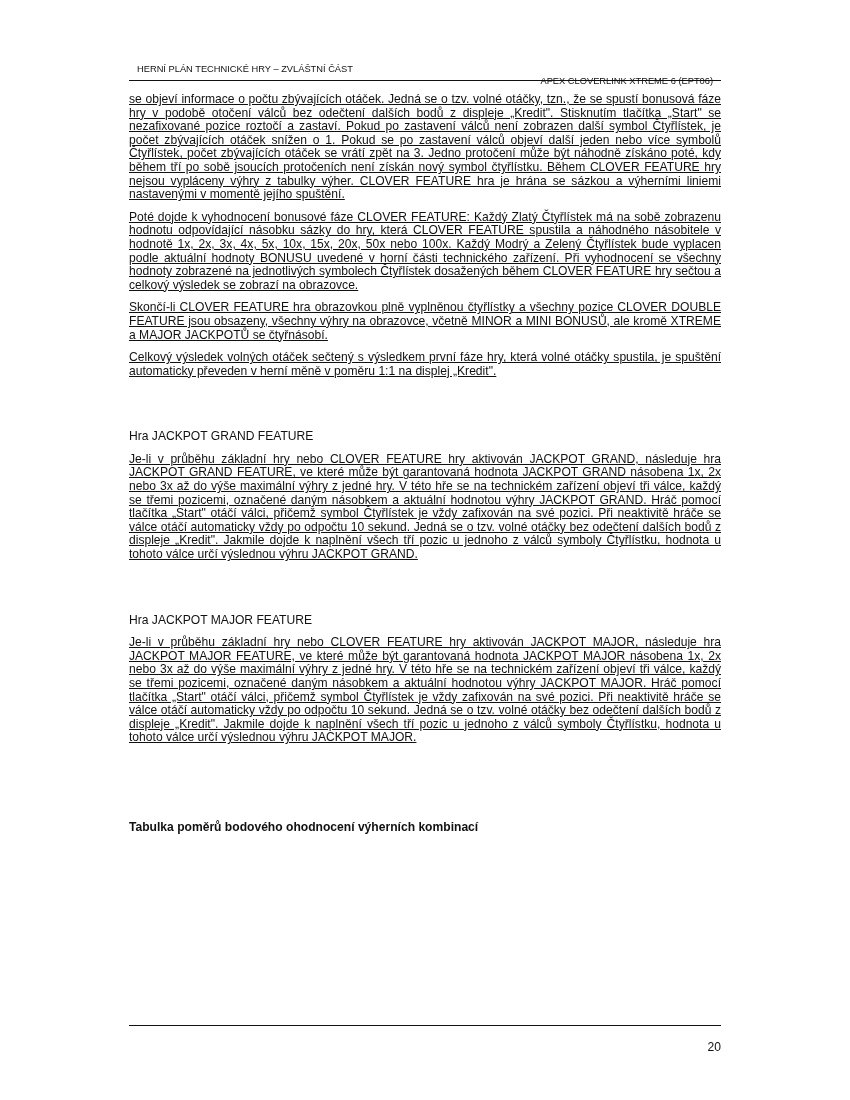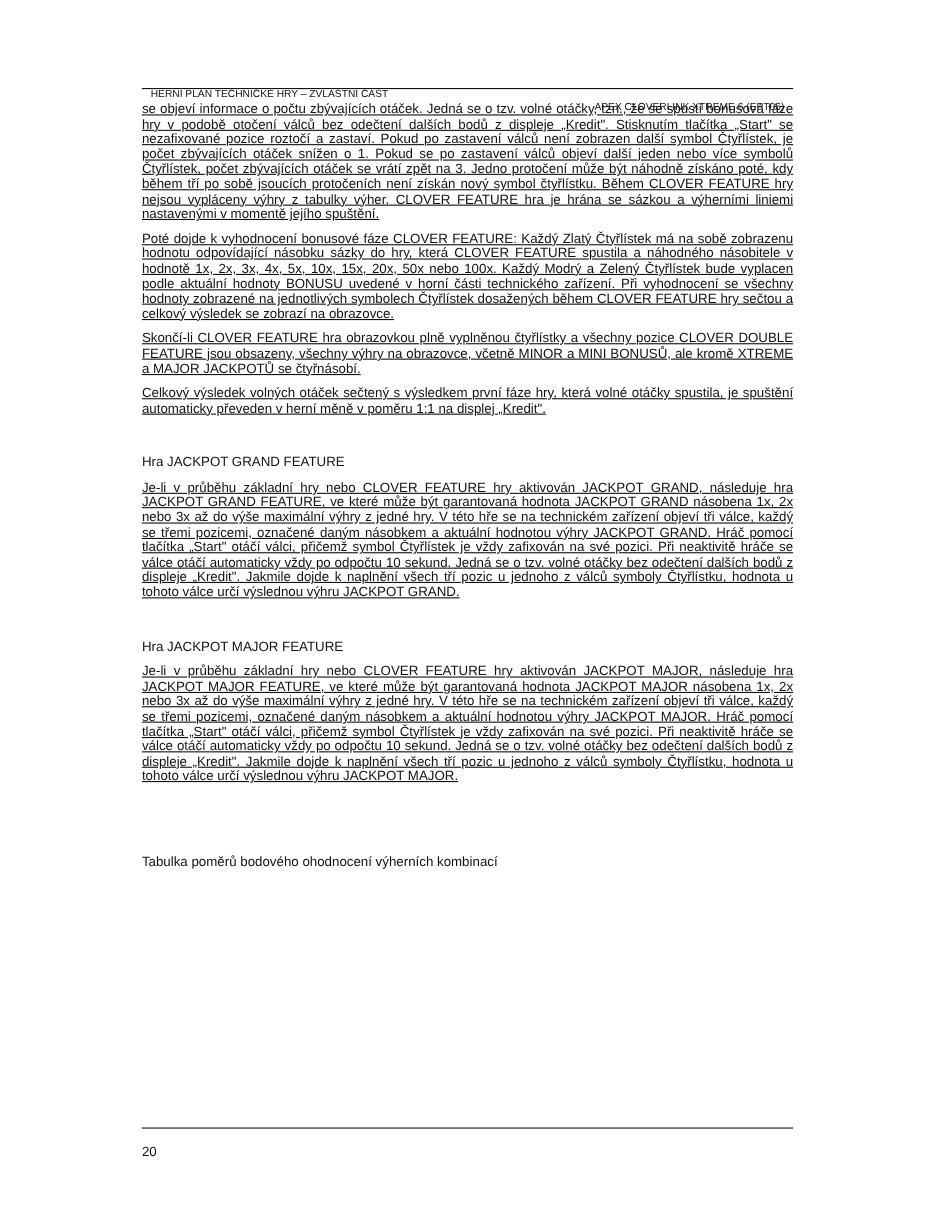--- a/index.html
+++ b/index.html
@@ -1,34 +1,34 @@
 <!DOCTYPE html>
 <html><head>
 <meta charset="utf-8">
 <style>
   html, body { margin: 0; padding: 0; background: #ffffff; }
   body { width: 850px; height: 1100px; position: relative; overflow: hidden;
          font-family: "Liberation Sans", sans-serif; color: #111; }
   .header { position: absolute; left: 129px; top: 62px; width: 592px; height: 16px;
-            font-size: 9.3px; letter-spacing: 0; margin-top: 16px; }
+            font-size: 9.3px; letter-spacing: 0; }
   .header .left { position: absolute; left: 8px; top: 2px; }
   .header .right { position: absolute; right: 8px; top: 14px; }
   .header-rule { position: absolute; left: 129px; top: 80px; width: 592px; height: 0;
                  border-top: 1.3px solid #111; }
   .content { position: absolute; left: 129px; top: 93px; width: 592px; font-size: 12.1px;
              line-height: 13.6px; }
   .content p { margin: 0 0 9px 0; text-align: justify; text-decoration: underline; }
-  .content h3 { margin: 0 0 9px 0; font-size: 12.1px; font-weight: normal; }
-  .content h2 { margin: 0 0 9px 0; font-size: 12.1px; font-weight: normal; }
+  .content h3 { margin: 16px 0 9px 0; font-size: 12.1px; font-weight: normal; }
+  .content h2 { margin: 12px 0 9px 0; font-size: 12.1px; font-weight: bold; }
   .gap1 { height: 27px; }
   .gap2 { height: 27px; }
   .gap3 { height: 55px; }
   .footer-rule { position: absolute; left: 129px; top: 1025px; width: 592px; height: 0;
                  border-top: 1.3px solid #111; }
-  .page-num { position: absolute; left: 129px; top: 1040px; width: 592px; text-align: left;
+  .page-num { position: absolute; left: 129px; top: 1040px; width: 592px; text-align: right;
               font-size: 12.1px; }
 </style>
 </head>
 <body>
 
 <div class="header">
   <span class="left">HERNÍ PLÁN TECHNICKÉ HRY – ZVLÁŠTNÍ ČÁST</span>
   <span class="right">APEX CLOVERLINK XTREME 6 (EPT06)</span>
 </div>
 <div class="header-rule"></div>

